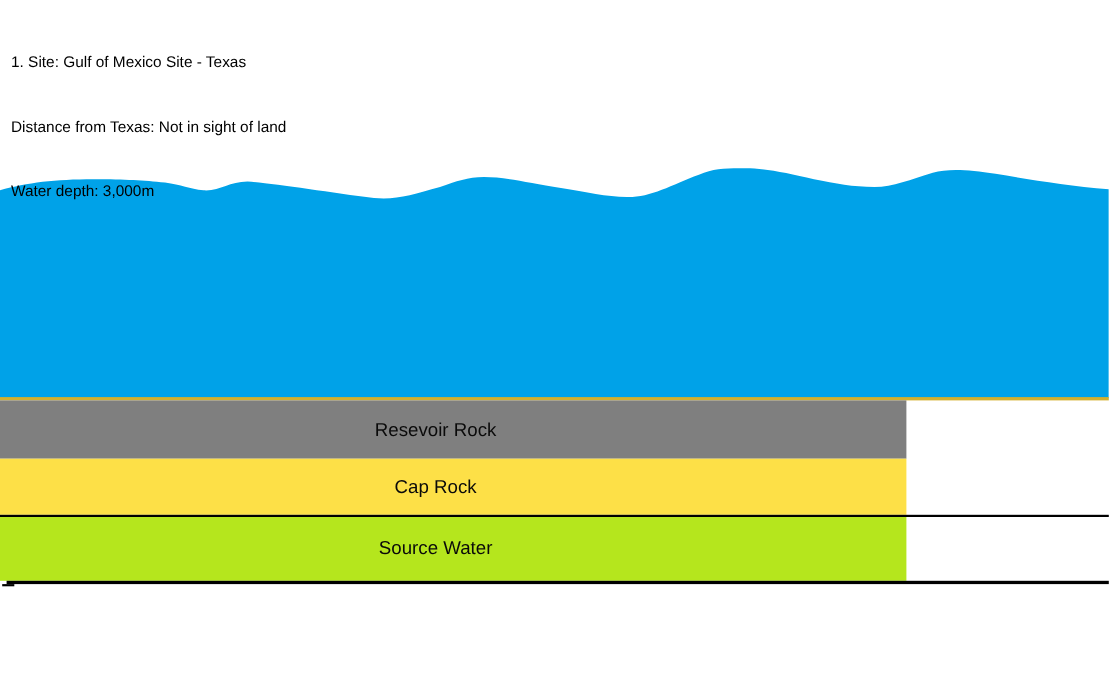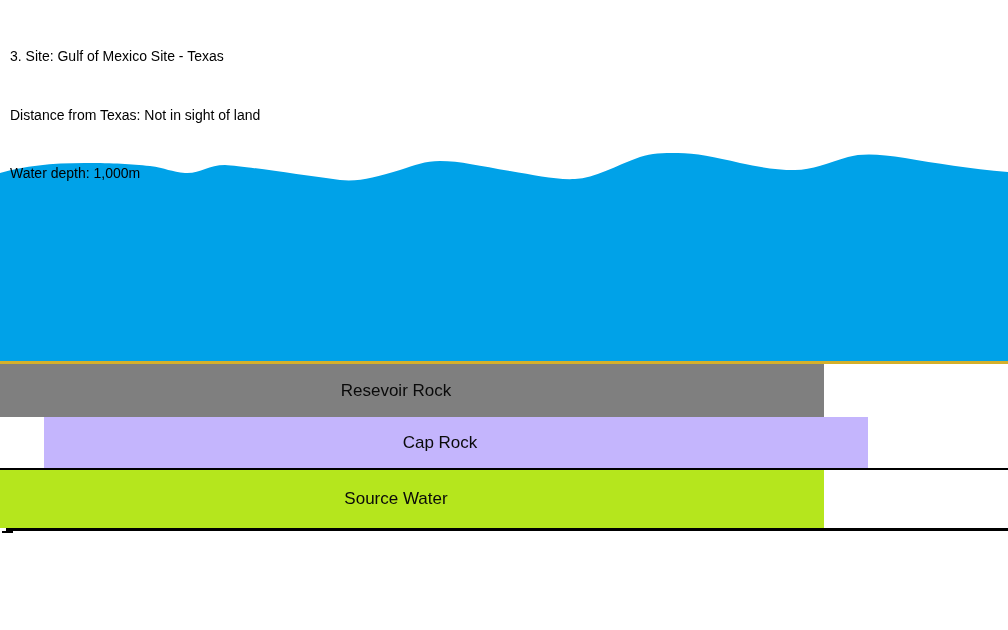--- a/index.html
+++ b/index.html
@@ -88,32 +88,32 @@
              C 652 153, 662 153, 678 153
              C 695 153, 715 157, 740 163
              C 760 167, 775 170, 795 170
              C 812 170, 828 163, 848 157
              C 862 153, 880 154, 905 158
              C 935 163, 970 169, 1008 172
              L 1008 362 L 0 362 Z" fill="#00A2E8"></path>
   </svg>
 
   <div class="site-info">
-    <div>3. Site: Gulf of Mexico Site - Texas</div>
+    <div>1. Site: Gulf of Mexico Site - Texas</div>
     <div>Distance from Texas: Not in sight of land</div>
-    <div>Water depth: 1,000m</div>
+    <div>Water depth: 3,000m</div>
   </div>
 
   <div class="gold-line" style="background-color: rgb(212, 176, 44);"></div>
 
   <div class="band band-reservoir" style="background-color: rgb(127, 127, 127);">
     <span class="band-label">Resevoir Rock</span>
   </div>
 
-  <div class="band band-cap" style="background-color: #c4b5fd; margin-left: 44px;">
+  <div class="band band-cap" style="background-color: #fde047;">
     <span class="band-label">Cap Rock</span>
   </div>
 
   <div class="black-line divider-cap-source"></div>
 
   <div class="band band-source" style="background-color: rgb(181, 230, 29);">
     <span class="band-label">Source Water</span>
   </div>
 
   <div class="black-line line-source-bottom"></div>

